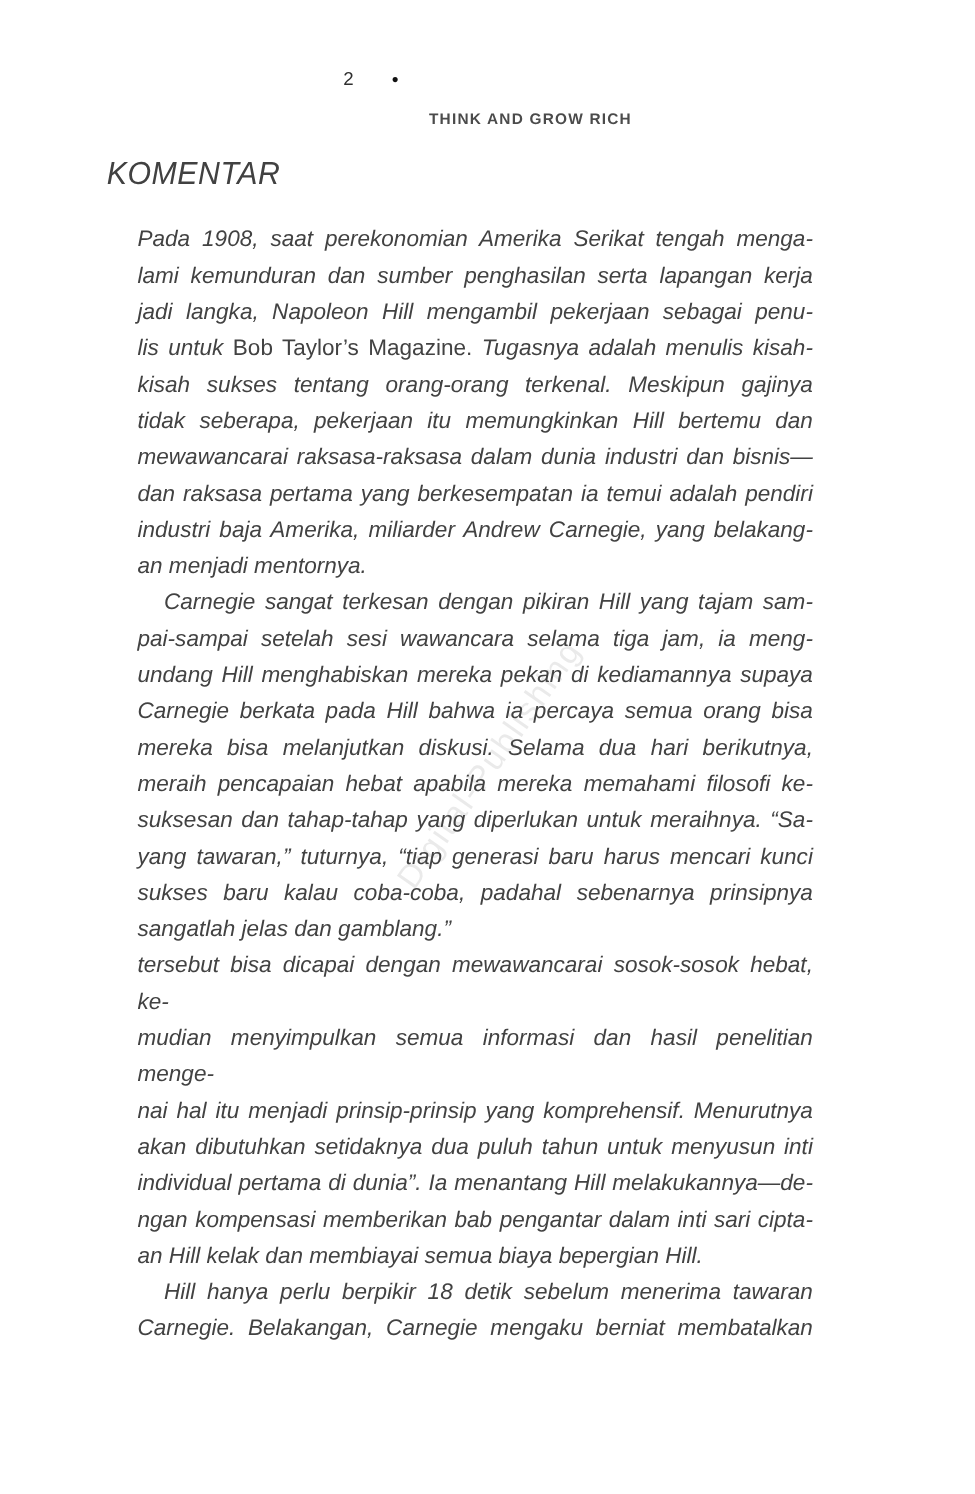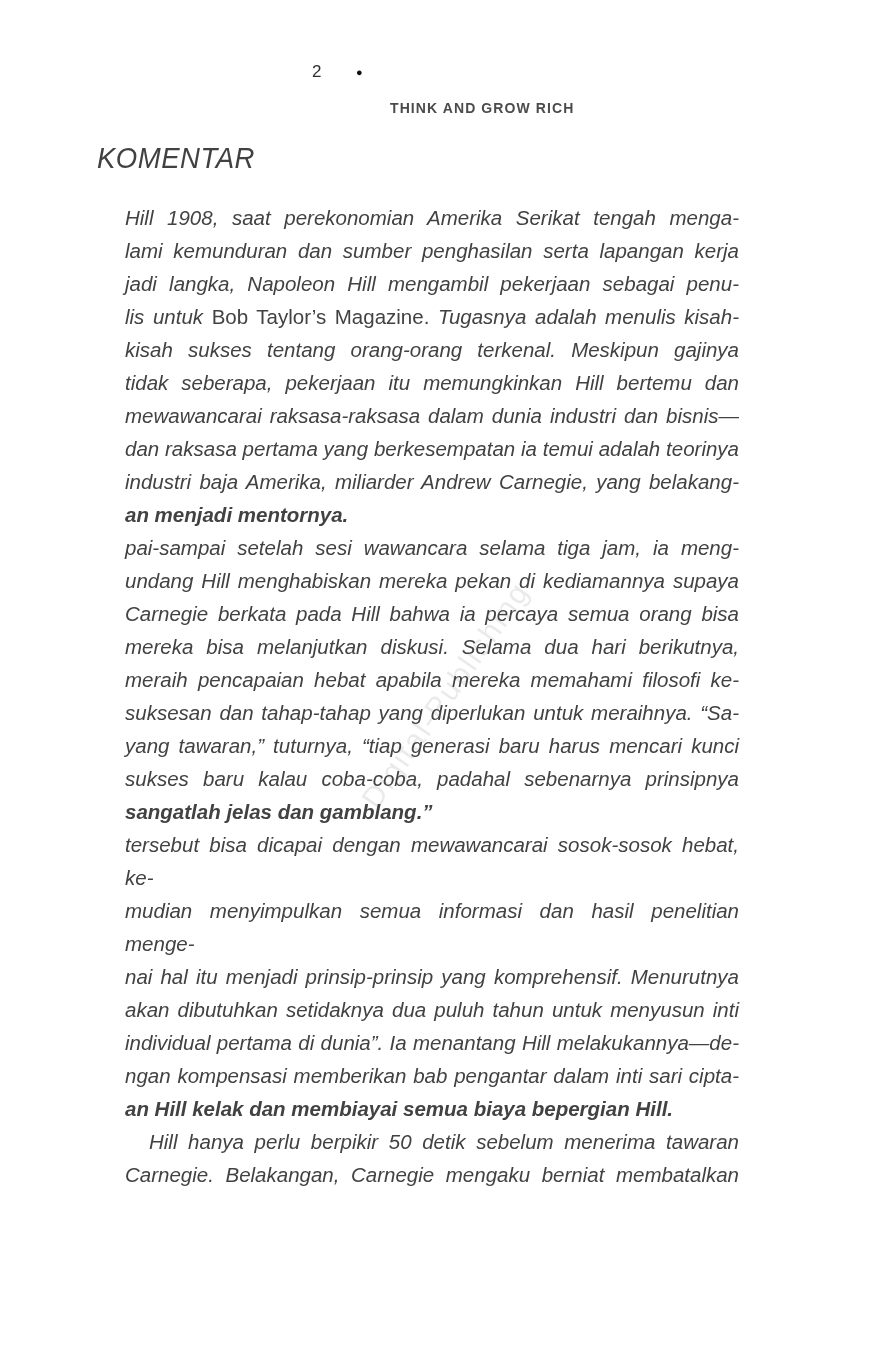--- a/index.html
+++ b/index.html
@@ -50,70 +50,71 @@
     font-size: 20.5px; line-height: 33px;
     color: #424242;
     font-weight: 400;
   }
   .para { margin: 0; }
   .line {
     text-align: justify;
     text-align-last: justify;
     white-space: normal;
   }
-  .line.last { text-align-last: left; font-weight: bold; }
+  .line.last { text-align-last: left; }
   .para.indent .line.first { text-indent: 24px; }
   .roman { font-style: normal; margin-top: 40px; }
   .ital { font-style: italic; }
 </style>
 </head>
 <body>
 
 <div class="page">
   <div class="header">
     <span class="pagenum">2</span>
     <span class="bullet">●</span>
     <span class="booktitle">THINK AND GROW RICH</span>
   </div>
 
   <div class="watermark">Digital-Publishing</div>
 
   <h1 class="heading">KOMENTAR</h1>
 
   <main class="bodytext">
       <div class="para">
-        <div class="line first"><span class="ital">Hill 1908, saat perekonomian Amerika Serikat tengah menga-</span></div>
+        <div class="line first"><span class="ital">Pada 1908, saat perekonomian Amerika Serikat tengah menga-</span></div>
         <div class="line"><span class="ital">lami kemunduran dan sumber penghasilan serta lapangan kerja</span></div>
         <div class="line"><span class="ital">jadi langka, Napoleon Hill mengambil pekerjaan sebagai penu-</span></div>
         <div class="line"><span class="ital">lis untuk </span><span class="roman">Bob Taylor’s Magazine. </span><span class="ital">Tugasnya adalah menulis kisah-</span></div>
         <div class="line"><span class="ital">kisah sukses tentang orang-orang terkenal. Meskipun gajinya</span></div>
         <div class="line"><span class="ital">tidak seberapa, pekerjaan itu memungkinkan Hill bertemu dan</span></div>
         <div class="line"><span class="ital">mewawancarai raksasa-raksasa dalam dunia industri dan bisnis—</span></div>
-        <div class="line"><span class="ital">dan raksasa pertama yang berkesempatan ia temui adalah teorinya</span></div>
+        <div class="line"><span class="ital">dan raksasa pertama yang berkesempatan ia temui adalah pendiri</span></div>
         <div class="line"><span class="ital">industri baja Amerika, miliarder Andrew Carnegie, yang belakang-</span></div>
         <div class="line last"><span class="ital">an menjadi mentornya.</span></div>
       </div>
       <div class="para indent">
+        <div class="line first"><span class="ital">Carnegie sangat terkesan dengan pikiran Hill yang tajam sam-</span></div>
         <div class="line"><span class="ital">pai-sampai setelah sesi wawancara selama tiga jam, ia meng-</span></div>
         <div class="line"><span class="ital">undang Hill menghabiskan mereka pekan di kediamannya supaya</span></div>
         <div class="line"><span class="ital">Carnegie berkata pada Hill bahwa ia percaya semua orang bisa</span></div>
         <div class="line"><span class="ital">mereka bisa melanjutkan diskusi. Selama dua hari berikutnya,</span></div>
         <div class="line"><span class="ital">meraih pencapaian hebat apabila mereka memahami filosofi ke-</span></div>
         <div class="line"><span class="ital">suksesan dan tahap-tahap yang diperlukan untuk meraihnya. “Sa-</span></div>
         <div class="line"><span class="ital">yang tawaran,” tuturnya, “tiap generasi baru harus mencari kunci</span></div>
         <div class="line"><span class="ital">sukses baru kalau coba-coba, padahal sebenarnya prinsipnya</span></div>
         <div class="line last"><span class="ital">sangatlah jelas dan gamblang.”</span></div>
       </div>
       <div class="para indent">
         <div class="line"><span class="ital">tersebut bisa dicapai dengan mewawancarai sosok-sosok hebat, ke-</span></div>
         <div class="line"><span class="ital">mudian menyimpulkan semua informasi dan hasil penelitian menge-</span></div>
         <div class="line"><span class="ital">nai hal itu menjadi prinsip-prinsip yang komprehensif. Menurutnya</span></div>
         <div class="line"><span class="ital">akan dibutuhkan setidaknya dua puluh tahun untuk menyusun inti</span></div>
         <div class="line"><span class="ital">individual pertama di dunia”. Ia menantang Hill melakukannya—de-</span></div>
         <div class="line"><span class="ital">ngan kompensasi memberikan bab pengantar dalam inti sari cipta-</span></div>
         <div class="line last"><span class="ital">an Hill kelak dan membiayai semua biaya bepergian Hill.</span></div>
       </div>
       <div class="para indent">
-        <div class="line first"><span class="ital">Hill hanya perlu berpikir 50 detik sebelum menerima tawaran</span></div>
+        <div class="line first"><span class="ital">Hill hanya perlu berpikir 18 detik sebelum menerima tawaran</span></div>
         <div class="line"><span class="ital">Carnegie. Belakangan, Carnegie mengaku berniat membatalkan</span></div>
       </div>
     </main>
 </div>
 
 </body></html>

